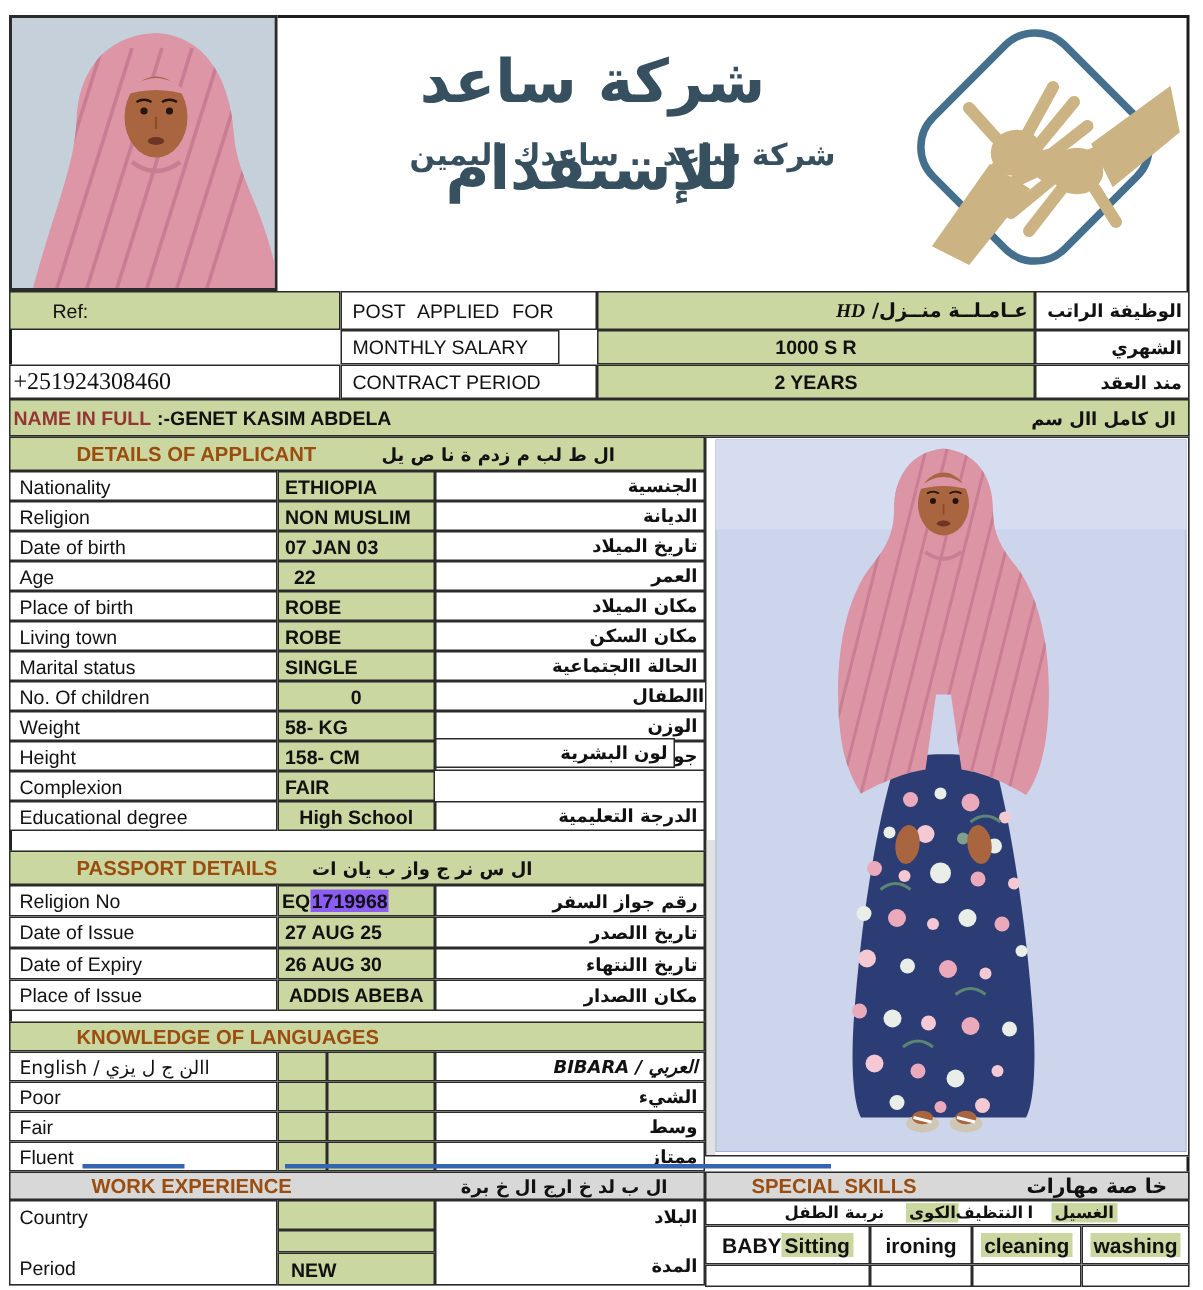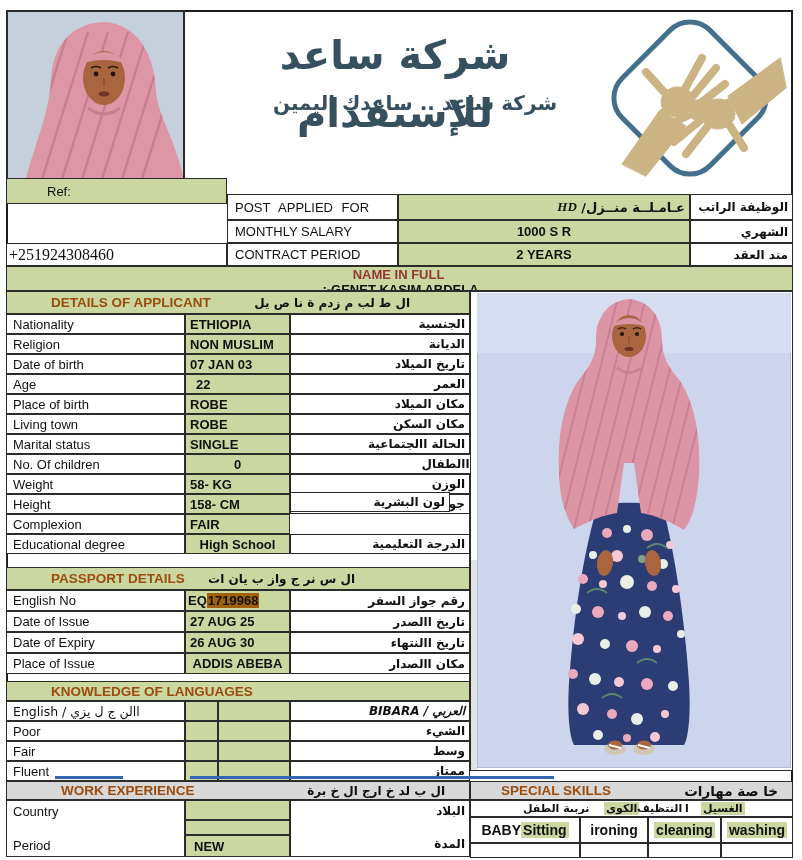--- a/index.html
+++ b/index.html
@@ -9,21 +9,21 @@
   .c{position:absolute;box-sizing:border-box;border:1px solid #2b2b2b;display:flex;
      align-items:center;padding:0 4px;font-size:13px;background:#fff;overflow:hidden;white-space:nowrap;}
   .g{background:#cbd7a1;}
   .b{font-weight:bold;}
   .ctr{justify-content:center;}
   .ar{direction:rtl;font-family:"DejaVu Sans",sans-serif;font-weight:bold;font-size:12px;justify-content:flex-start;}
   .sec{color:#9a4d0e;font-weight:bold;font-size:13.5px;}
   .dred{color:#943634;}
   .gray{background:#d8d8d8;}
   .hl{background:#cbd7a1;padding:0 2px;}
-  .hl2{background:#a16207;padding:0 1px;}
+  .hl2{background:#8b5cf6;padding:0 1px;}
   .ital{font-style:italic;}
   .serif{font-family:"Liberation Serif",serif;font-size:16px;}
   .blueline{position:absolute;height:3px;background:#3565b0;z-index:6;}
   .arSkill{position:absolute;font-family:"DejaVu Sans",sans-serif;font-weight:bold;font-size:11px;direction:rtl;}
   .brand{color:#36505f;font-family:"DejaVu Sans",sans-serif;font-weight:bold;direction:rtl;text-align:center;}
 </style>
 </head>
 <body>
 
 <div class="sheet">
@@ -78,37 +78,37 @@
       <path d="M192,44 L140,82 L154,110 L198,74 Z"></path>
       <ellipse cx="130" cy="100" rx="17" ry="15"></ellipse>
       <line x1="126" y1="104" x2="98" y2="140" stroke-width="8"></line>
       <line x1="120" y1="100" x2="86" y2="128" stroke-width="8"></line>
       <line x1="116" y1="94" x2="78" y2="112" stroke-width="8"></line>
       <line x1="116" y1="88" x2="76" y2="98" stroke-width="8"></line>
       <line x1="142" y1="112" x2="156" y2="134" stroke-width="8"></line>
     </g>
   </svg>
 
-  <div class="c g" style="left:6px;top:178px;width:221px;height:26px;padding-left:40px;">Ref:</div>
+  <div class="c g" style="left:6px;top:194px;width:221px;height:26px;padding-left:28px;">Ref:</div>
   <div class="c" style="left:227px;top:194px;width:171px;height:26px;padding-left:7px;word-spacing:5px;">POST  APPLIED  FOR</div>
   <div class="c g ctr ar" style="left:398px;top:194px;width:292px;height:26px;font-size:13px;">
     <span>عـامـلــة منــزل/</span>&nbsp;<span class="ital b" style="font-family:'Liberation Serif',serif;">HD</span>
   </div>
   <div class="c ar" style="left:690px;top:194px;width:103px;height:26px;">الوظيفة الراتب</div>
 
-  <div class="c" style="left:227px;top:220px;width:171px;height:23px;padding-left:7px;">MONTHLY SALARY</div>
+  <div class="c" style="left:227px;top:220px;width:146px;height:23px;padding-left:7px;">MONTHLY SALARY</div>
   <div class="c g ctr b" style="left:398px;top:220px;width:292px;height:23px;">1000 S R</div>
   <div class="c ar" style="left:690px;top:220px;width:103px;height:23px;">الشهري</div>
 
   <div class="c serif" style="left:6px;top:243px;width:221px;height:23px;padding-left:2px;">+251924308460</div>
   <div class="c" style="left:227px;top:243px;width:171px;height:23px;padding-left:7px;">CONTRACT PERIOD</div>
   <div class="c g ctr b" style="left:398px;top:243px;width:292px;height:23px;">2 YEARS</div>
   <div class="c ar" style="left:690px;top:243px;width:103px;height:23px;">مند العقد</div>
 
-  <div class="c g b" style="left:6px;top:266px;width:787px;height:25px;padding-left:2px;flex-direction:column;">
+  <div class="c g b" style="left:6px;top:266px;width:787px;height:25px;padding-left:2px;">
     <span class="dred">NAME IN FULL</span>
     <span style="margin-left:4px;">:-GENET KASIM ABDELA</span>
     <span class="ar" style="margin-left:auto;padding-right:4px;">ال كامل اال سم</span>
   </div>
 
   <div style="position:absolute;left:6px;top:291px;width:464px;height:566px;box-sizing:border-box;border:1px solid #2b2b2b;"></div>
 
   <div class="c g" style="left:6px;top:291px;width:464px;height:23px;">
     <span class="sec" style="margin-left:40px;">DETAILS OF APPLICANT</span>
     <span class="ar" style="margin-left:auto;margin-right:55px;">ال ط لب م زدم ة   نا ص يل</span>
@@ -160,21 +160,21 @@
 
   <div class="c" style="left:6px;top:534px;width:179px;height:20px;padding-left:6px;">Educational degree</div>
   <div class="c g b ctr" style="left:185px;top:534px;width:105px;height:20px;">High School</div>
   <div class="c ar" style="left:290px;top:534px;width:180px;height:20px;">الدرجة التعليمية</div>
 
   <div class="c g" style="left:6px;top:567px;width:464px;height:23px;">
     <span class="sec" style="margin-left:40px;">PASSPORT DETAILS</span>
     <span class="ar" style="margin-left:auto;margin-right:110px;">ال س نر ج واز ب   يان ات</span>
   </div>
 
-  <div class="c" style="left:6px;top:590px;width:179px;height:21px;padding-left:6px;">English No</div>
+  <div class="c" style="left:6px;top:590px;width:179px;height:21px;padding-left:6px;">Religion No</div>
   <div class="c g b" style="left:185px;top:590px;width:105px;height:21px;padding:0 0 0 2px;">
     <span>EQ</span>
       <span class="hl2">1719968</span>
   </div>
   <div class="c ar" style="left:290px;top:590px;width:180px;height:21px;">رقم جواز السفر</div>
 
   <div class="c" style="left:6px;top:611px;width:179px;height:21px;padding-left:6px;">Date of Issue</div>
   <div class="c g b" style="left:185px;top:611px;width:105px;height:21px;">27 AUG 25</div>
   <div class="c ar" style="left:290px;top:611px;width:180px;height:21px;">تاريخ االصدر</div>
 

